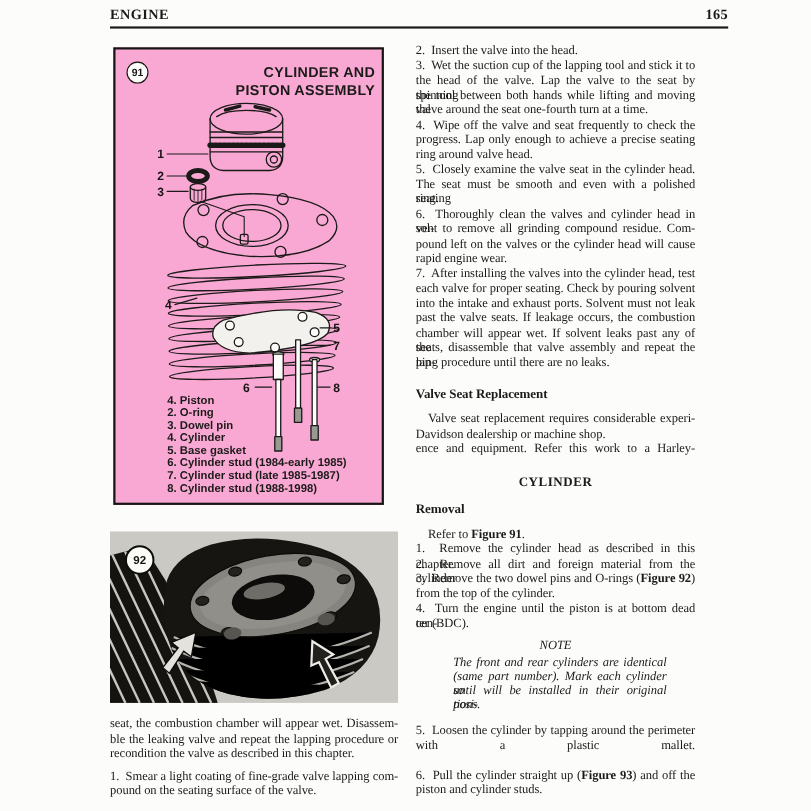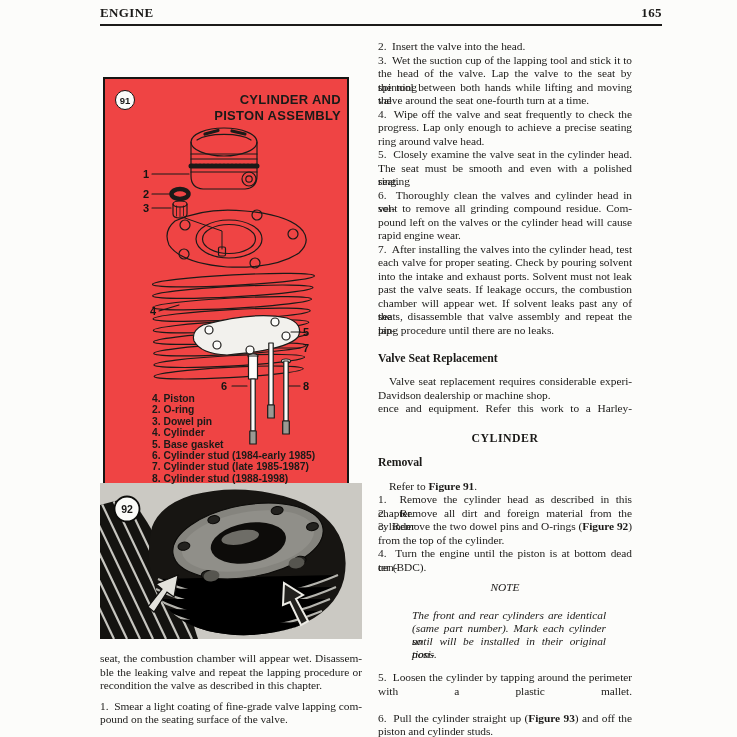--- a/index.html
+++ b/index.html
@@ -30,27 +30,27 @@
   }
   .lcol-text {
     position:absolute; left:100px; top:652px; width:262px;
     font-size:11.4px; letter-spacing:-.05px;
   }
   .lcol-text .para + .para { margin-top:7px; }
   .h-sub { font-size:11.8px; font-weight:bold; line-height:15px; margin:14px 0 9px; }
   .h-center { font-size:11.8px; font-weight:bold; line-height:15px; text-align:center; letter-spacing:.5px; margin:15px 0 0; }
   .h-removal { margin:9px 0 10px; }
   .note { margin:7px 0 10px; font-style:italic; }
-  .note-title { text-align:center; font-size:11.4px; line-height:13px; margin-bottom:15px; }
+  .note-title { text-align:center; font-size:11.4px; line-height:13px; margin-bottom:2px; }
   .note-body { margin:0 26px 0 34px; }
   .note-body .ln { height:13px; line-height:13px; }
   
   .fig91 {
     position:absolute; left:103px; top:43px; width:246px; height:416px;
-    border:2px solid #161513; background:#ef4444;margin-top:34px;
+    border:2px solid #161513; background:#f9a8d4;
   }
   .fig-badge {
     position:absolute; left:10px; top:11px; width:20px; height:20px;
     border:1.7px solid #161513; border-radius:50%;
     display:flex; align-items:center; justify-content:center;
     font-family:"Liberation Sans", sans-serif; font-weight:bold; font-size:9.5px;
     background:#fcfcfa; z-index:3;
   }
   .fig91-title {
     position:absolute; left:38px; right:6px; top:13px; text-align:right;

